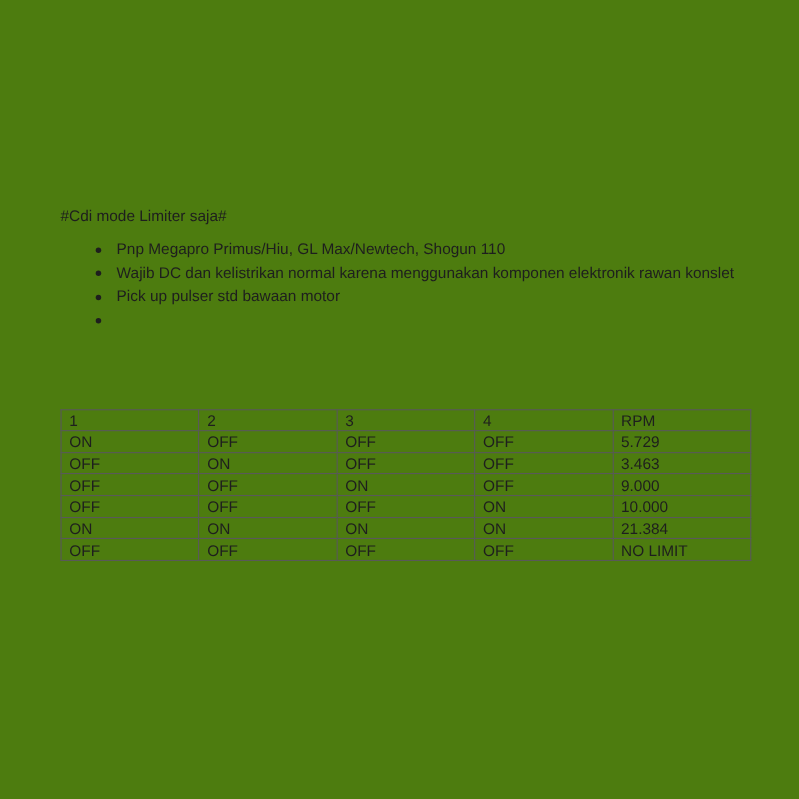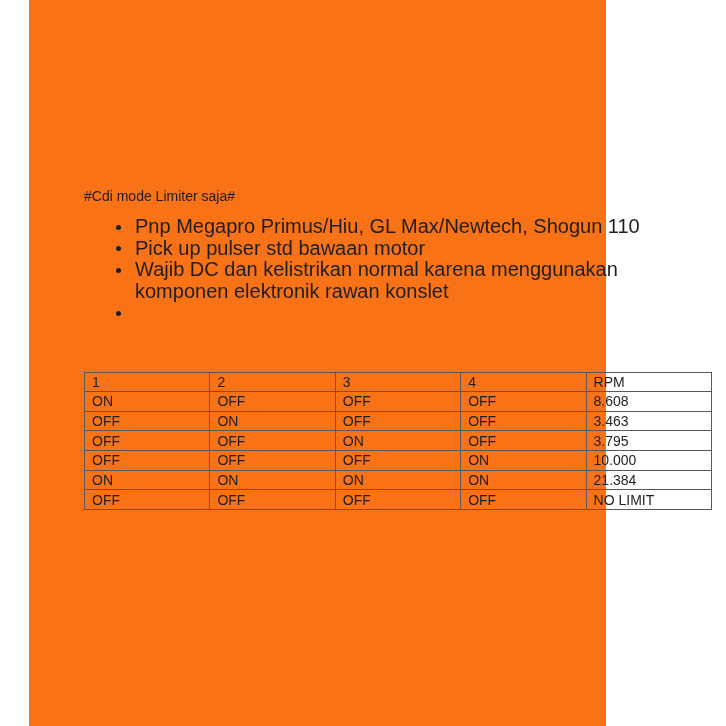--- a/index.html
+++ b/index.html
@@ -7,24 +7,23 @@
     padding: 0;
     width: 726px;
     height: 726px;
     background: #ffffff;
     font-family: "Liberation Sans", sans-serif;
     color: #1e1e1e;
     overflow: hidden;
   }
   .page {
     position: relative;
-    width: 577px;
+    width: 726px;
     height: 726px;
-    background: #f97316;
-    margin-left: 29px;
+    background: #4d7c0f;
   }
   .doc-title {
     position: absolute;
     left: 55px;
     top: 186px;
     margin: 0;
     font-size: 14px;
     font-weight: normal;
     line-height: 20px;
     color: #1e1e1e;
@@ -34,21 +33,21 @@
     left: 84px;
     top: 216px;
     width: 590px;
     margin: 0;
     padding: 0;
     list-style: none;
   }
   ul.bullets li {
     position: relative;
     padding-left: 22px;
-    font-size: 20px;
+    font-size: 14px;
     line-height: 21.6px;
     color: #1e1e1e;
   }
   .bullet-dot {
     position: absolute;
     left: 3px;
     top: 8.5px;
     width: 5px;
     height: 5px;
     border-radius: 50%;
@@ -84,25 +83,25 @@
 
   <h1 class="doc-title">#Cdi mode Limiter saja#</h1>
 
   <ul class="bullets">
     <li>
       <span class="bullet-dot"></span>
       <span>Pnp Megapro Primus/Hiu, GL Max/Newtech, Shogun 110</span>
     </li>
     <li>
       <span class="bullet-dot"></span>
-      <span>Pick up pulser std bawaan motor</span>
+      <span>Wajib DC dan kelistrikan normal karena menggunakan komponen elektronik rawan konslet</span>
     </li>
     <li>
       <span class="bullet-dot"></span>
-      <span>Wajib DC dan kelistrikan normal karena menggunakan komponen elektronik rawan konslet</span>
+      <span>Pick up pulser std bawaan motor</span>
     </li>
     <li>
       <span class="bullet-dot"></span>
     </li>
   </ul>
 
   <table class="rpm-table">
     <thead>
       <tr>
         <th>1</th>
@@ -111,35 +110,35 @@
         <th>4</th>
         <th>RPM</th>
       </tr>
     </thead>
     <tbody>
       <tr>
         <td>ON</td>
         <td>OFF</td>
         <td>OFF</td>
         <td>OFF</td>
-        <td>8.608</td>
+        <td>5.729</td>
       </tr>
       <tr>
         <td>OFF</td>
         <td>ON</td>
         <td>OFF</td>
         <td>OFF</td>
         <td>3.463</td>
       </tr>
       <tr>
         <td>OFF</td>
         <td>OFF</td>
         <td>ON</td>
         <td>OFF</td>
-        <td>3.795</td>
+        <td>9.000</td>
       </tr>
       <tr>
         <td>OFF</td>
         <td>OFF</td>
         <td>OFF</td>
         <td>ON</td>
         <td>10.000</td>
       </tr>
       <tr>
         <td>ON</td>

